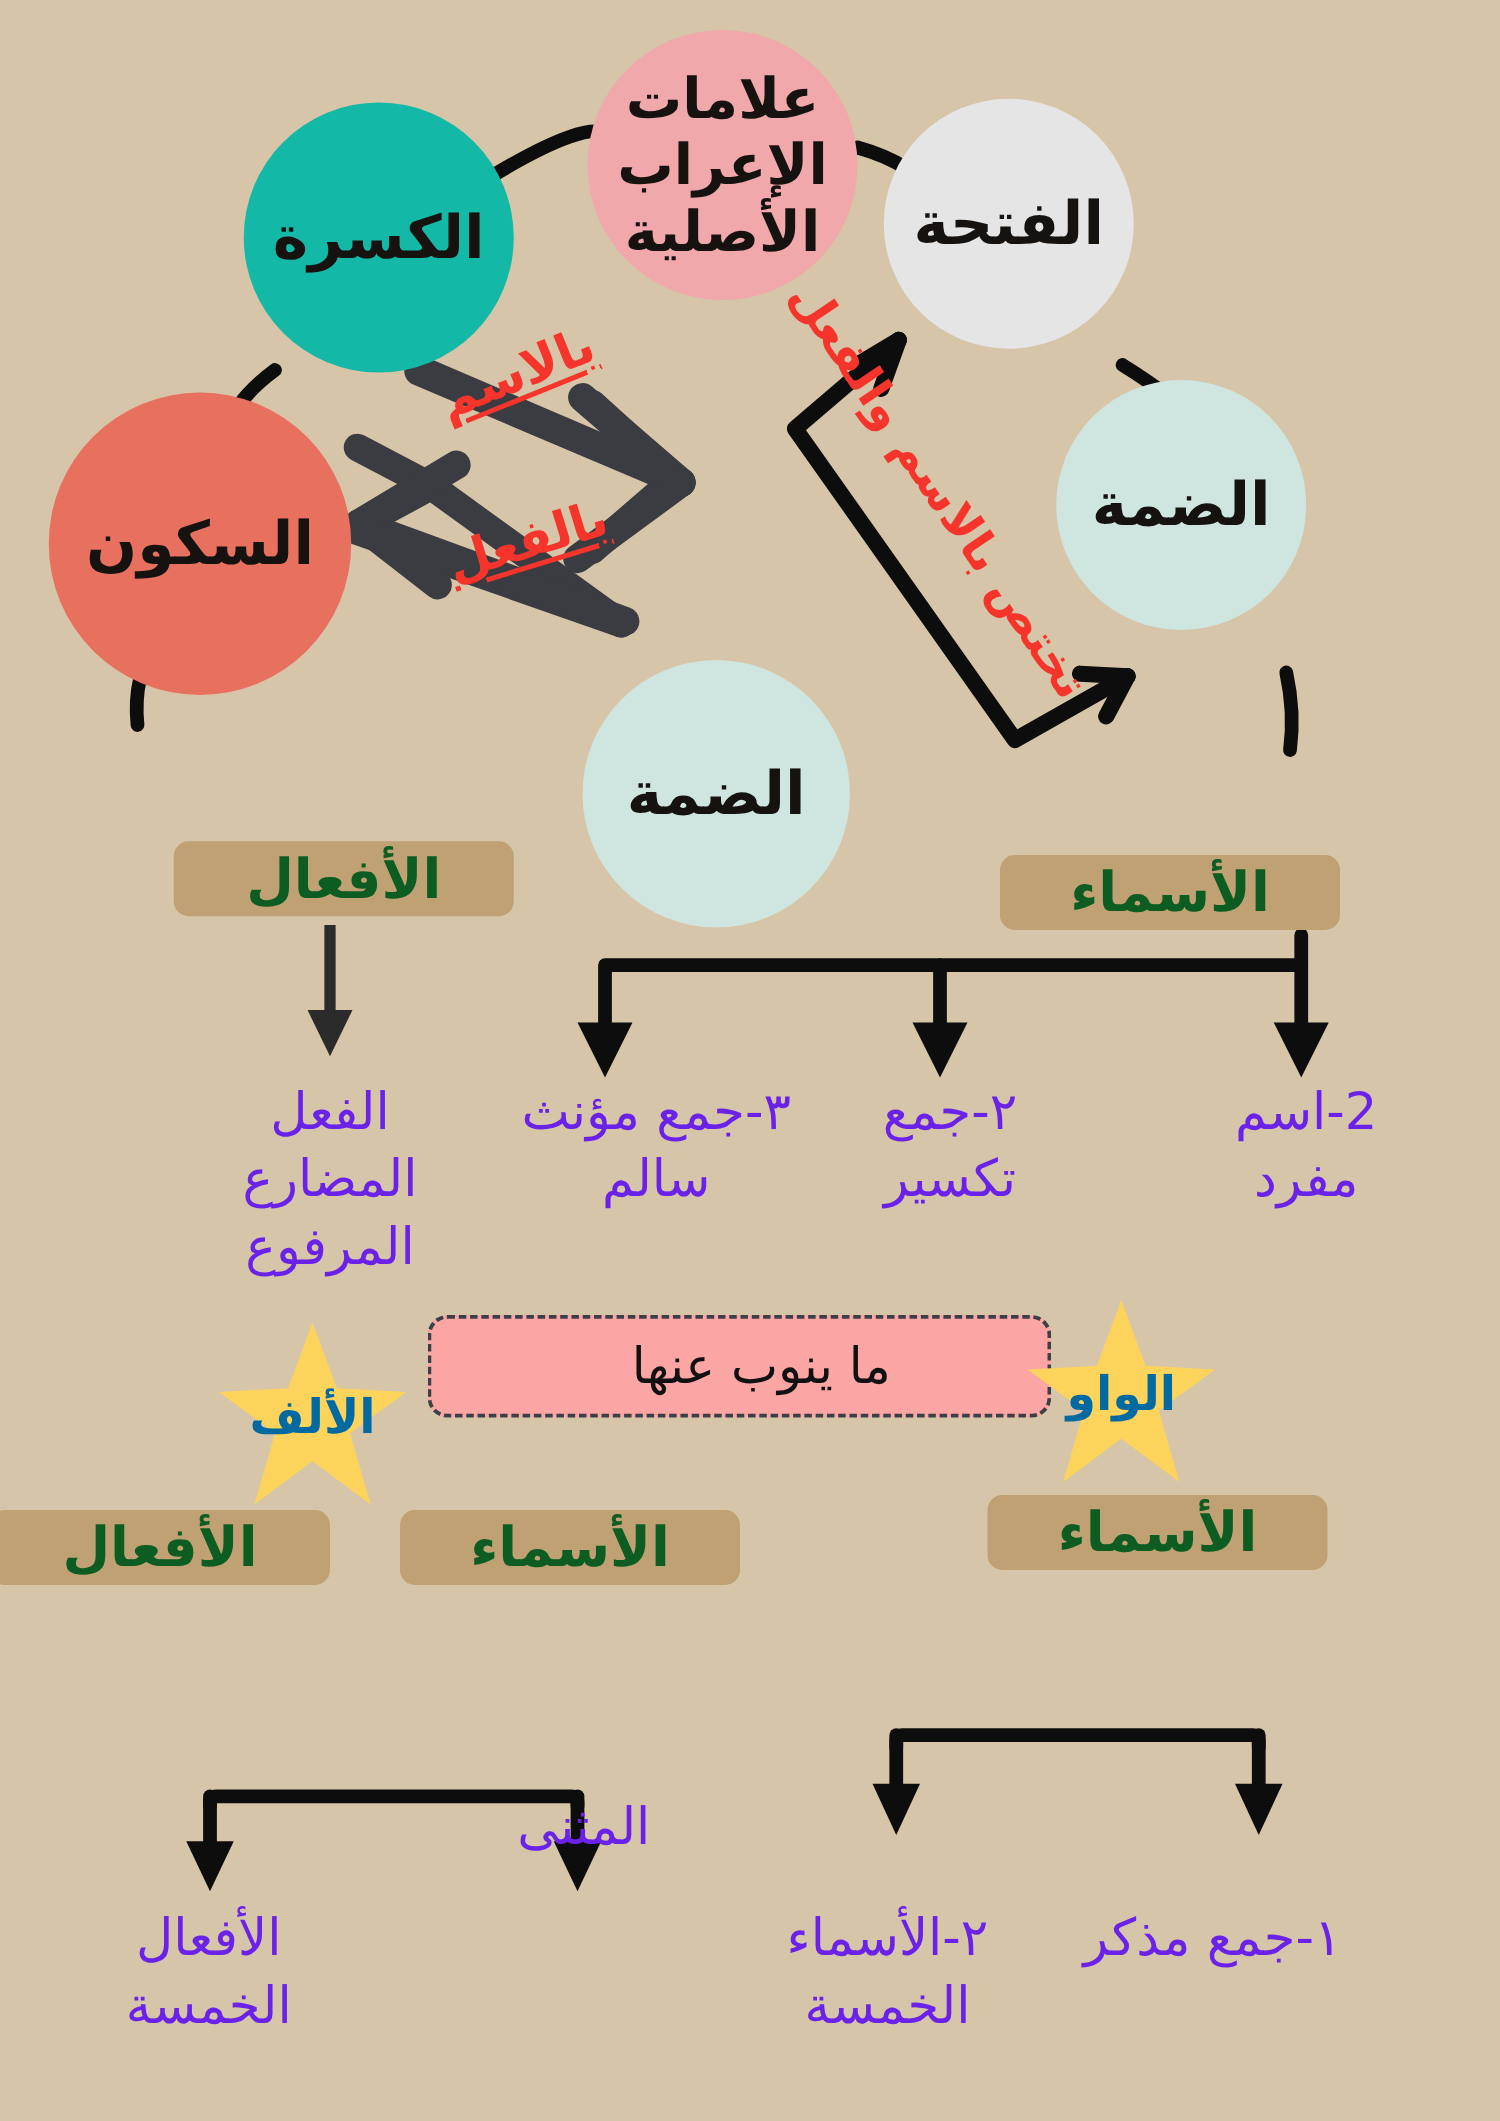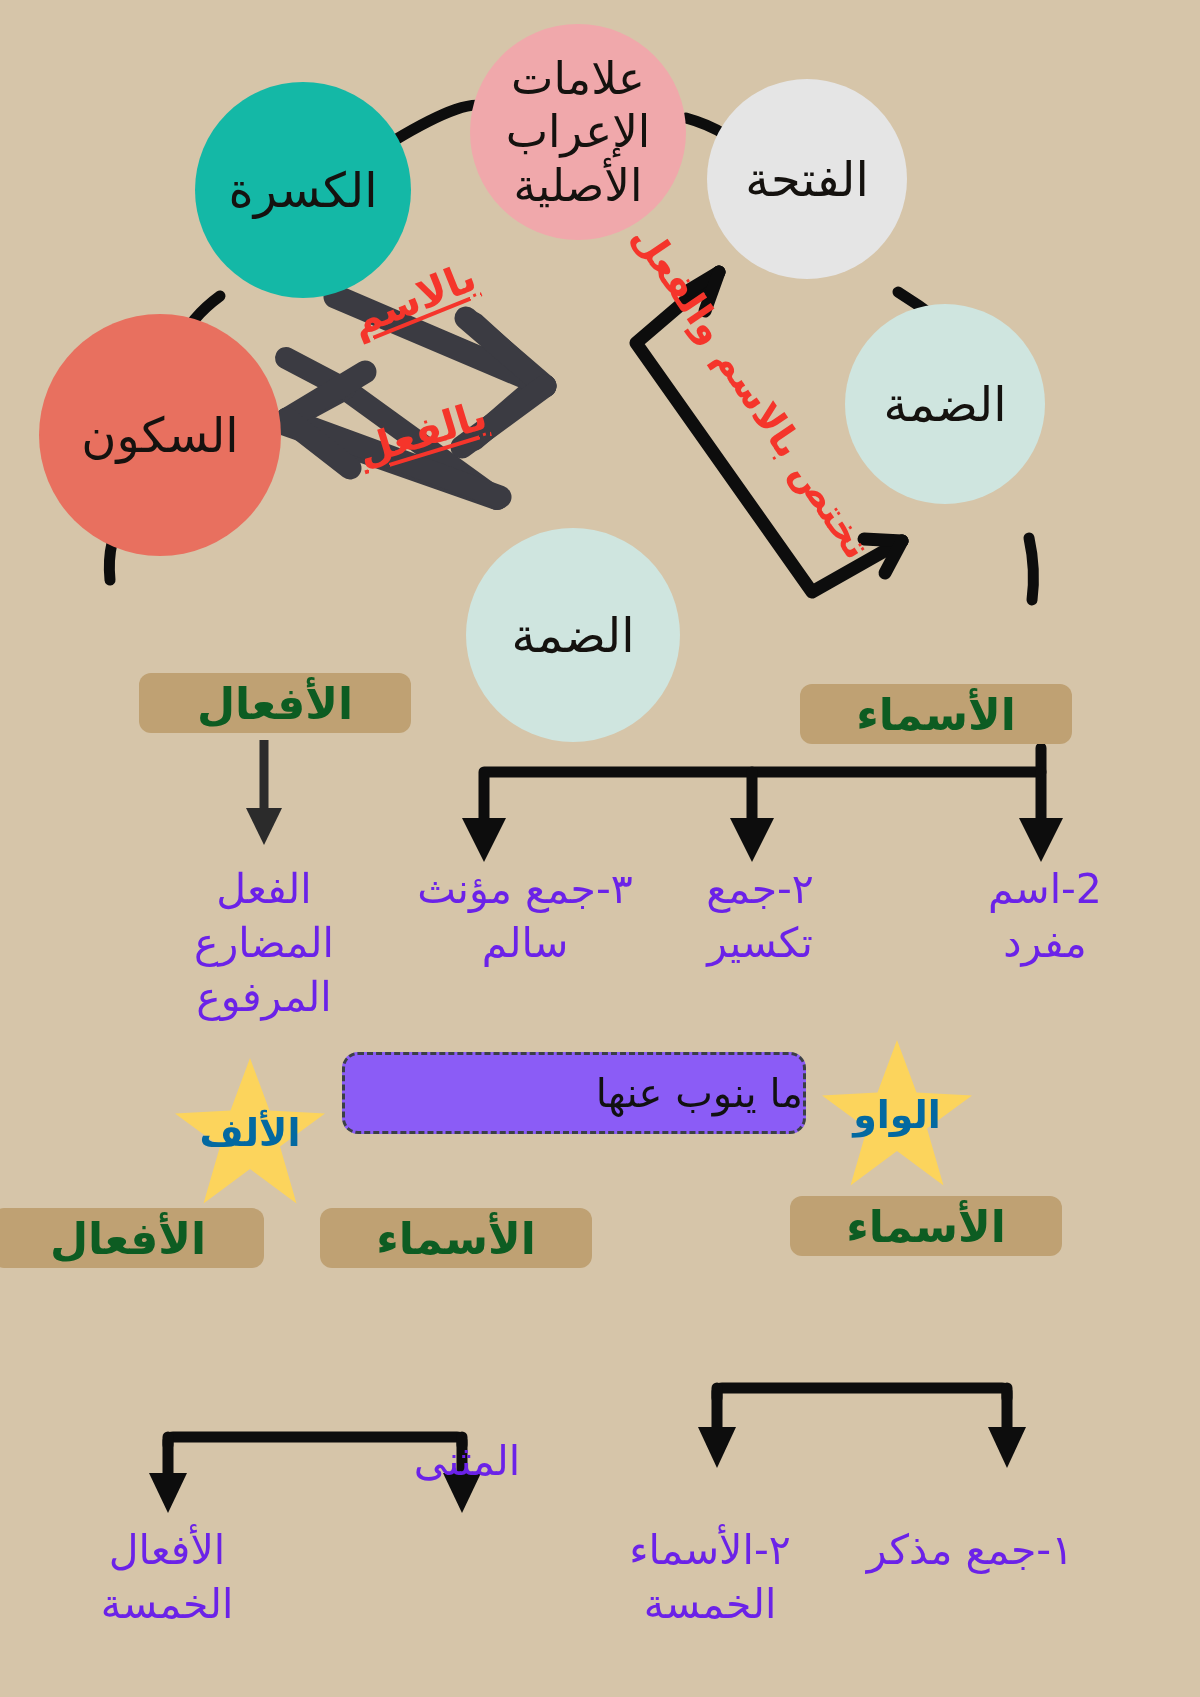--- a/index.html
+++ b/index.html
@@ -15,34 +15,34 @@
   
   svg.layer{position:absolute;left:0;top:0;width:1200px;height:1697px;overflow:visible;pointer-events:none;}
 
   
   .bubble{
     position:absolute;border-radius:50%;
     display:flex;align-items:center;justify-content:center;
     text-align:center;color:#15120f;line-height:1.18;
     font-weight:400;
   }
-  .bubble span{display:block;padding:0 6px;}
+  .bubble span{display:block;padding:0 6px;font-weight:bold;}
 
   
   .pill{
     position:absolute;background:#bfa173;border-radius:12px;
     display:flex;align-items:center;justify-content:center;
     color:#0d5c22;font-weight:bold;letter-spacing:0;
   }
 
   
   .graybox{
-    position:absolute;background:#8b5cf6;border:3px dashed #3b3f46;
-    border-radius:16px;display:flex;align-items:center;
-    color:#111;font-size:40px;
+    position:absolute;background:#fca5a5;border:3px dashed #3b3f46;
+    border-radius:16px;display:flex;align-items:center;justify-content:center;
+    color:#111;font-size:40px;padding-left:35px;
   }
 
   
   .purple{
     position:absolute;color:#6b22e8;font-size:41px;line-height:1.32;
     text-align:center;white-space:pre-line;
   }
 
   
   .red{

